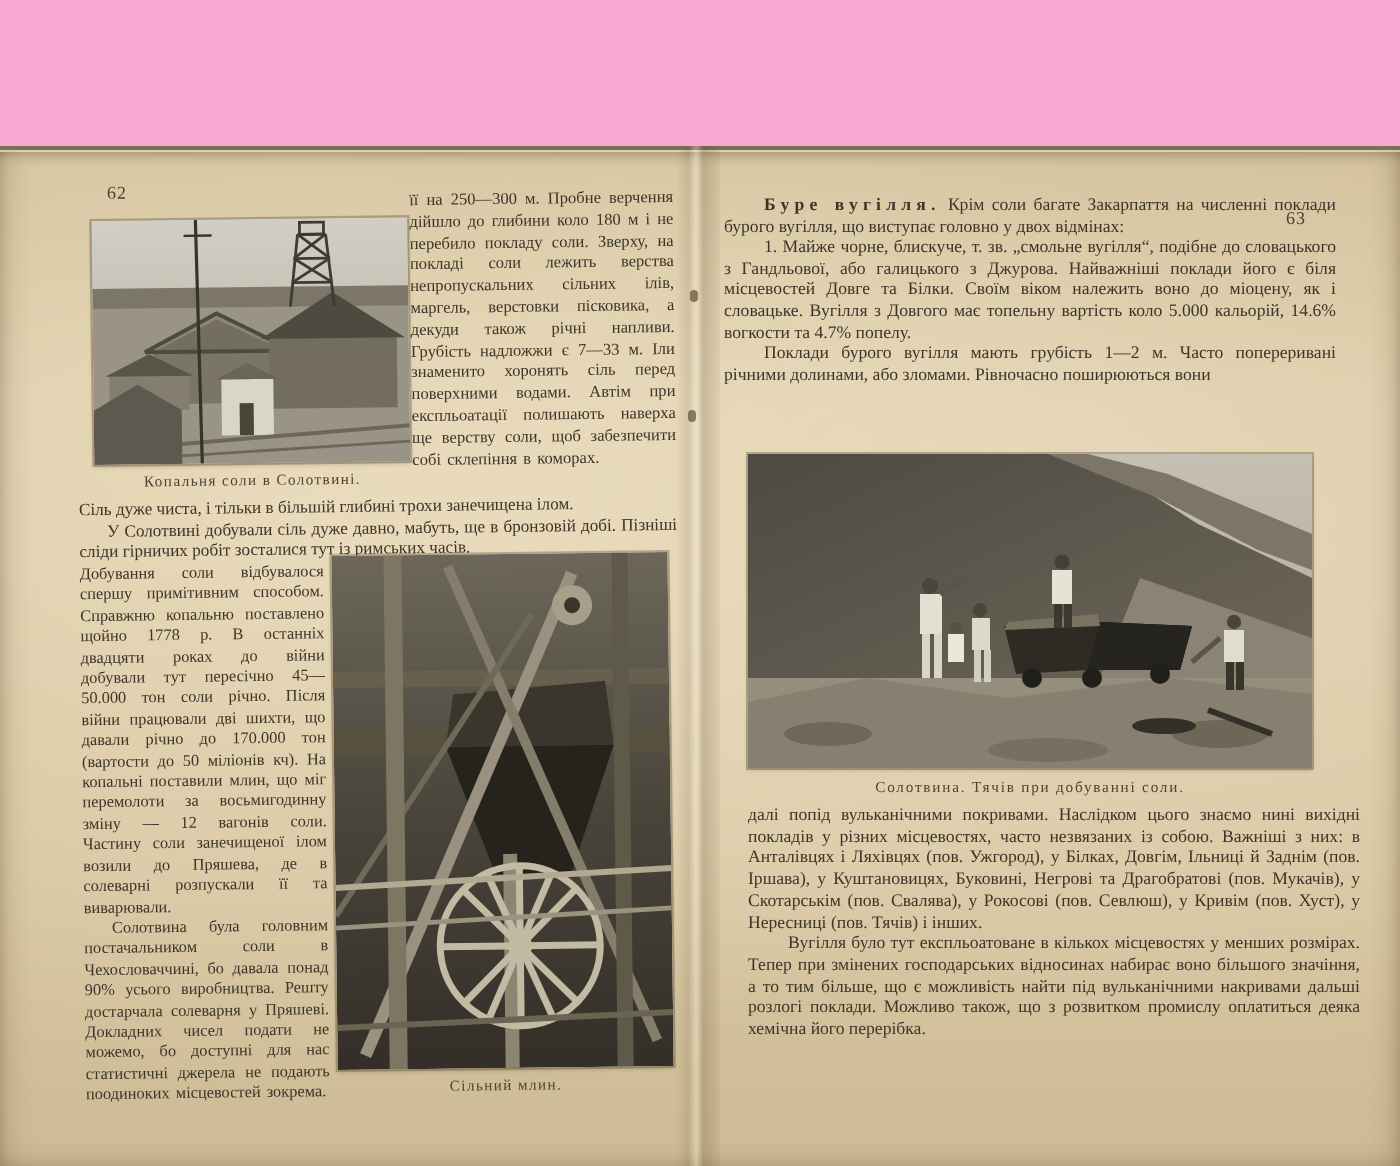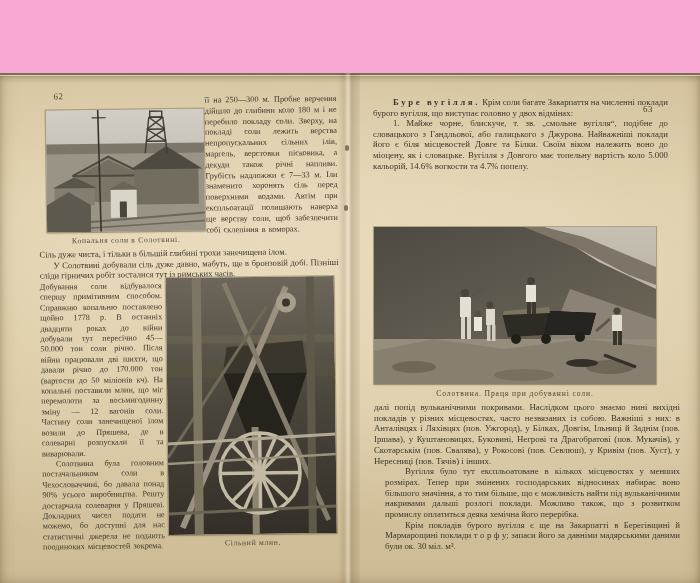--- a/index.html
+++ b/index.html
@@ -59,21 +59,21 @@
   .btxt p.ind{text-indent:14px;}
   .intro-col{position:absolute;left:207px;top:96px;width:132px;font-size:8.3px;line-height:10.8px;word-spacing:1px;}
   .full-para{position:absolute;left:40px;top:248px;width:299px;font-size:8.6px;line-height:10.6px;}
   .left-col{position:absolute;left:40px;top:281px;width:122px;font-size:8.2px;line-height:10.4px;word-spacing:1px;}
 
   
   .rp{position:absolute;left:350px;top:0;width:350px;height:583px;transform:rotate(-0.45deg);transform-origin:175px 300px;}
   .rp-abs{position:absolute;}
   .rtext1{left:362px;top:97px;width:306px;font-size:8.8px;line-height:10.6px;}
   .rtext2{left:374px;top:402px;width:306px;font-size:8.8px;line-height:10.7px;}
-  .rtext1 p.ind, .rtext2 p.ind{text-indent:20px;margin-left:11px;}
+  .rtext1 p.ind, .rtext2 p.ind{text-indent:20px;}
   .heading{letter-spacing:2.6px;font-weight:bold;font-weight:600;}
 </style>
 </head>
 <body>
 
 <div class="stage">
   <div class="book"></div>
   <div class="top-edge-line"></div>
   <div class="gutter"></div>
   <div class="stitch s1"></div>
@@ -188,20 +188,21 @@
     </div>
     <div class="caption cap2">Сільний млин.</div>
   </div>
 
   <div class="rp"></div>
   <div class="pageno right">63</div>
 
   <div class="btxt rp-abs rtext1">
     <p class="ind"><span class="heading">Буре вугілля.</span> <span>Крім соли багате Закарпаття на численні поклади бурого вугілля, що виступає головно у двох відмінах:</span></p>
     <p class="ind">1. Майже чорне, блискуче, т. зв. „смольне вугілля“, подібне до словацького з Гандльової, або галицького з Джурова. Найважніші поклади його є біля місцевостей Довге та Білки. Своїм віком належить воно до міоцену, як і словацьке. Вугілля з Довгого має топельну вартість коло 5.000 кальорій, 14.6% вогкости та 4.7% попелу.</p>
+    <p class="ind">Поклади бурого вугілля мають грубість 1—2 м. Часто попереривані річними долинами, або зломами. Рівночасно поширюються вони</p>
   </div>
 
   <div class="photo-frame photo3">
     <svg width="282" height="157" viewBox="0 0 282 157">
       <defs>
         <linearGradient id="cliff" x1="0" y1="0" x2="1" y2="1">
           <stop offset="0" stop-color="#4e4a42"></stop>
             <stop offset="1" stop-color="#6e6859"></stop>
         </linearGradient>
         <linearGradient id="sky3" x1="0" y1="0" x2="0" y2="1">
@@ -250,20 +251,19 @@
           <rect x="153" y="75" width="4" height="12" fill="#3c382f"></rect>
           <rect x="158" y="75" width="4" height="12" fill="#3c382f"></rect>
         <rect x="238" y="88" width="10" height="16" fill="#e0dcce"></rect>
           <circle cx="243" cy="84" r="3.6" fill="#4a443a"></circle>
           <rect x="239" y="104" width="4" height="14" fill="#37342c"></rect>
           <rect x="244" y="104" width="4" height="14" fill="#37342c"></rect>
         <line x1="236" y1="92" x2="222" y2="104" stroke="#5a544a" stroke-width="2.5"></line>
       </g>
     </svg>
   </div>
-  <div class="caption cap3">Солотвина. Праця при добуванні соли.</div>
+  <div class="caption cap3">Солотвина. Тячів при добуванні соли.</div>
 
   <div class="btxt rp-abs rtext2">
     <p>далі попід вульканічними покривами. Наслідком цього знаємо нині вихідні покладів у різних місцевостях, часто незвязаних із собою. Важніші з них: в Анталівцях і Ляхівцях (пов. Ужгород), у Білках, Довгім, Ільниці й Заднім (пов. Іршава), у Куштановицях, Буковині, Негрові та Драгобратові (пов. Мукачів), у Скотарськім (пов. Свалява), у Рокосові (пов. Севлюш), у Кривім (пов. Хуст), у Нересниці (пов. Тячів) і інших.</p>
     <p class="ind">Вугілля було тут експльоатоване в кількох місцевостях у менших розмірах. Тепер при змінених господарських відносинах набирає воно більшого значіння, а то тим більше, що є можливість найти під вульканічними накривами дальші розлогі поклади. Можливо також, що з розвитком промислу оплатиться деяка хемічна його перерібка.</p>
-    <p class="ind">Крім покладів бурого вугілля є ще на Закарпатті в Берегівщині й Мармарощині поклади т о р ф у; запаси його за давніми мадярськими даними були ок. 30 міл. м³.</p>
   </div>
 </div>
 
 </body></html>

